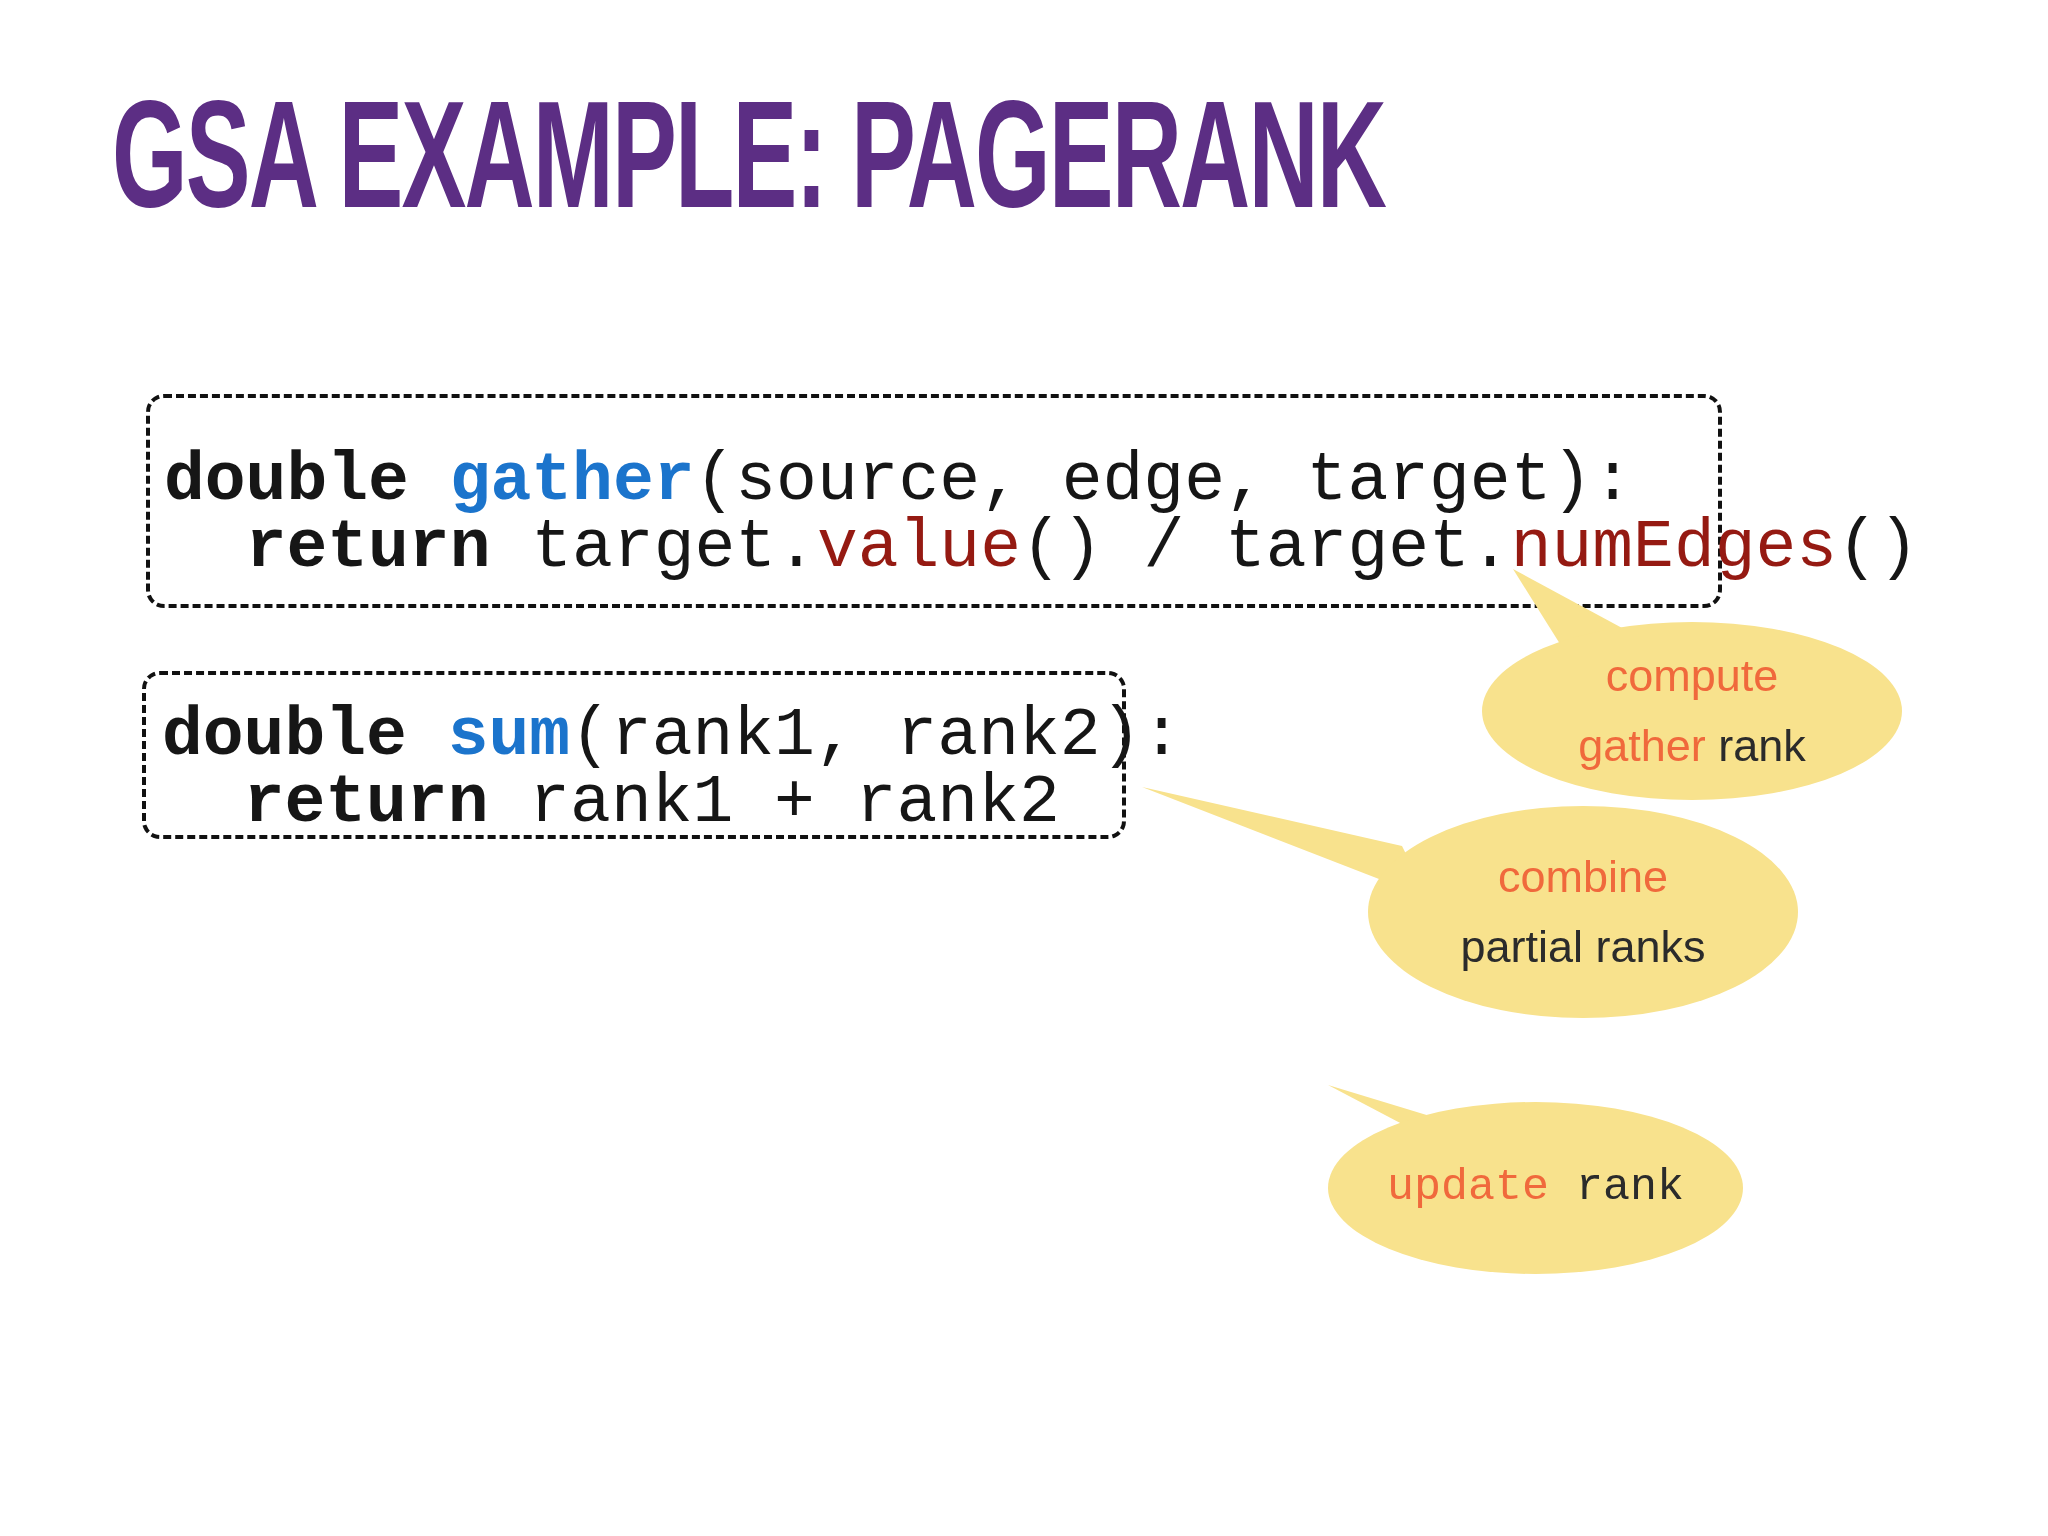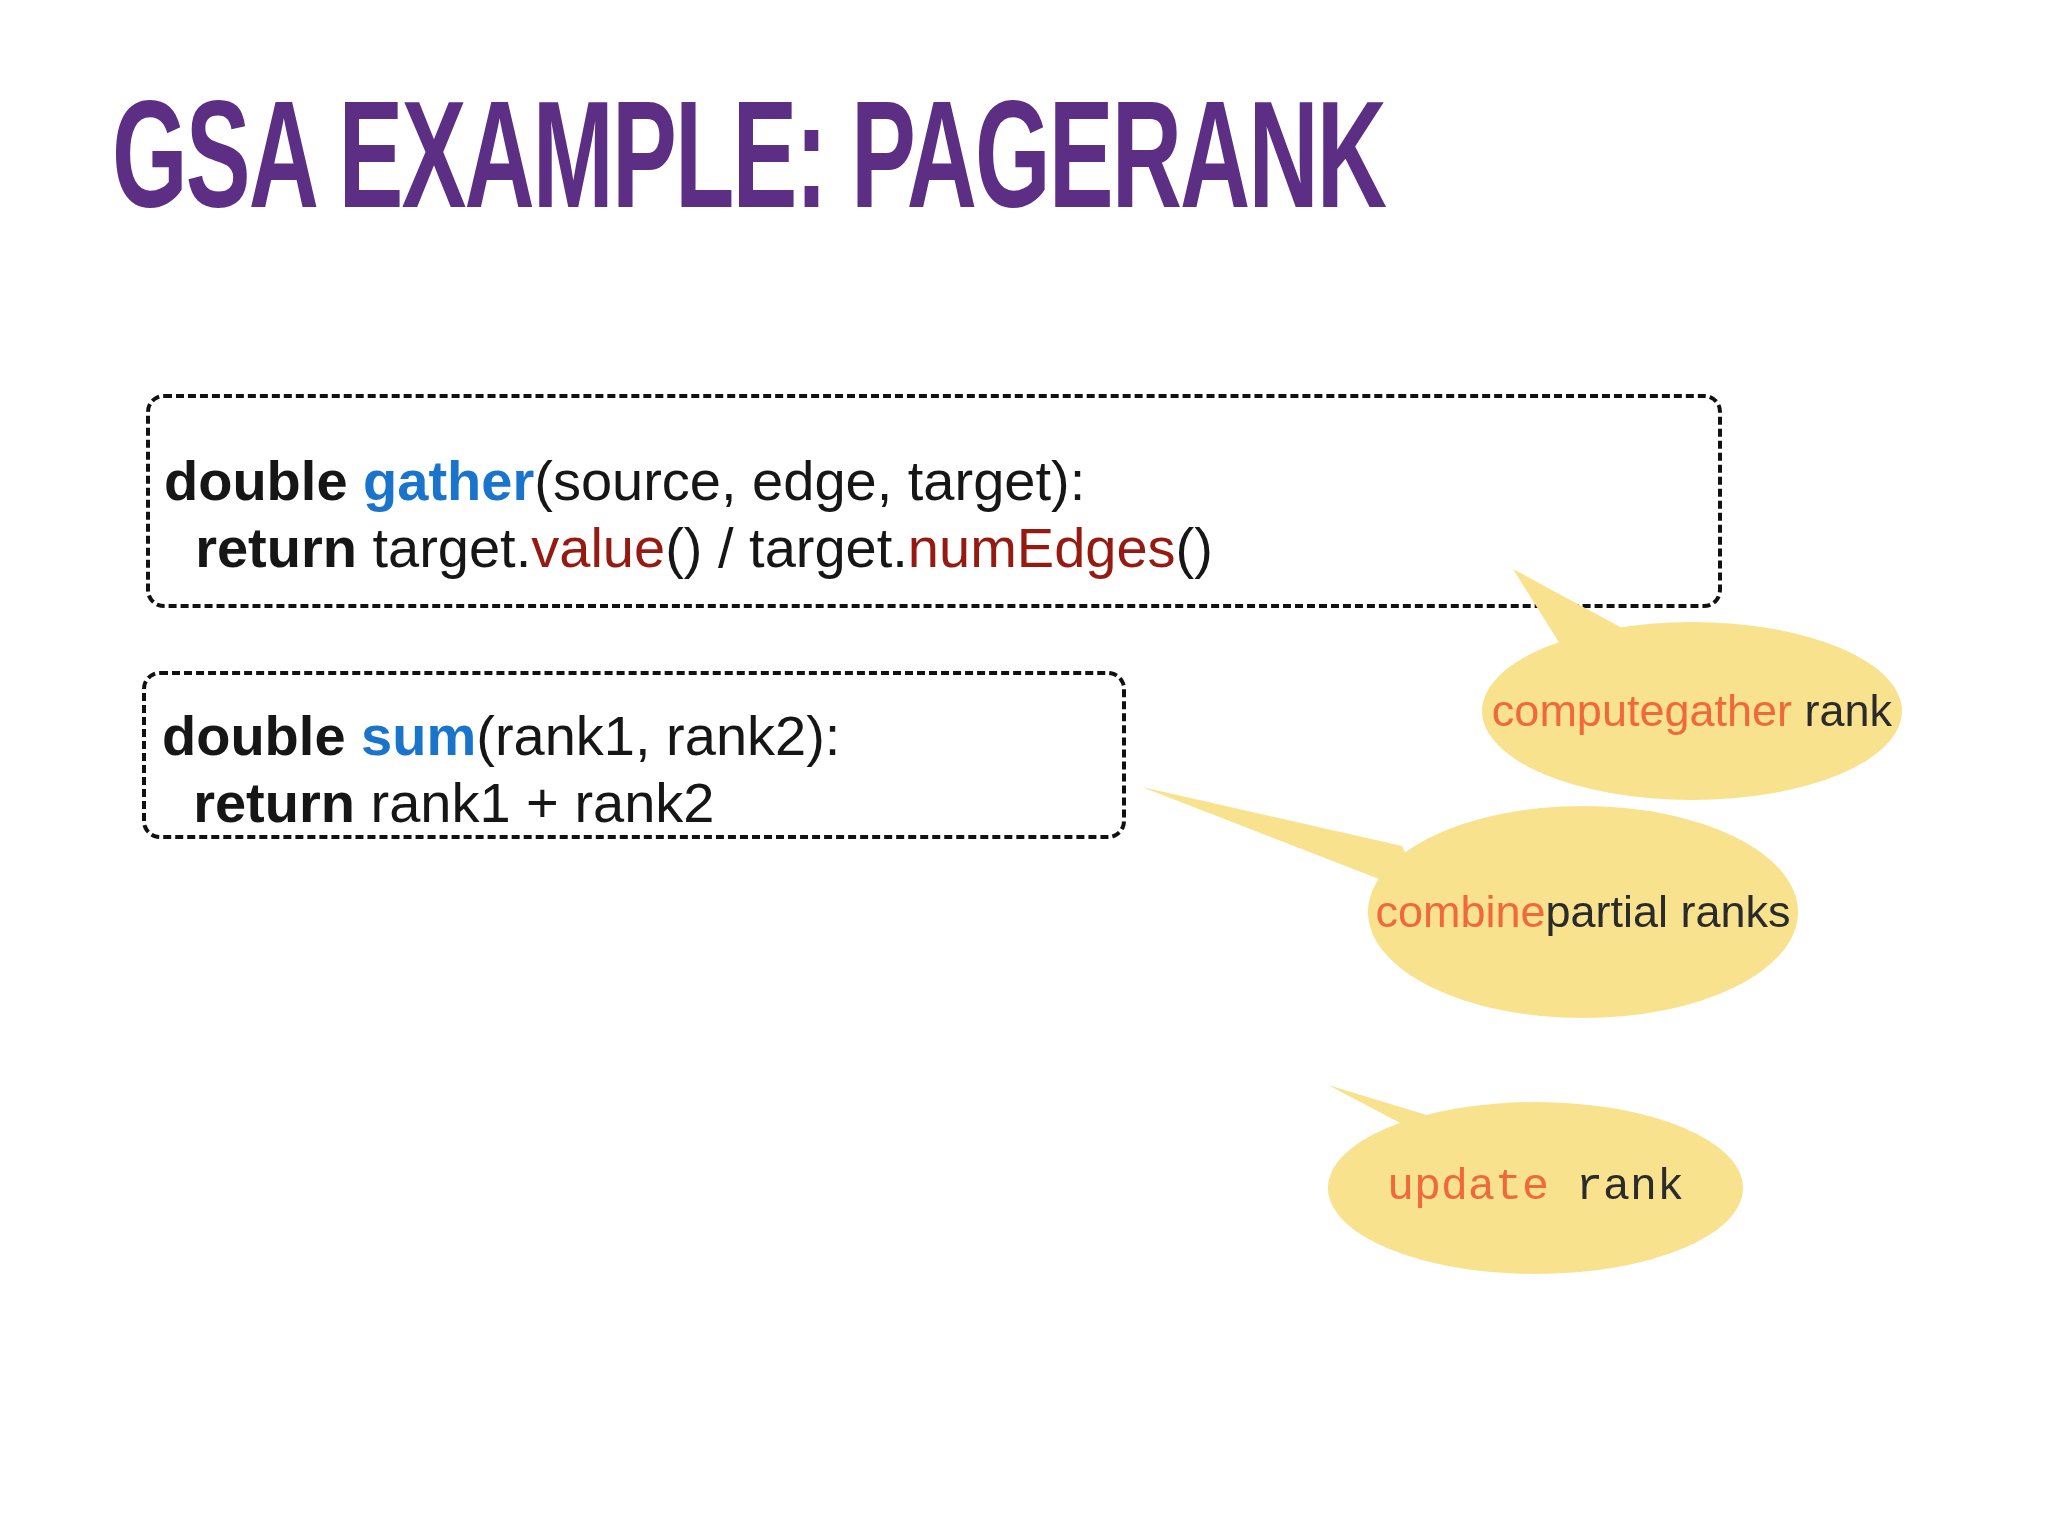--- a/index.html
+++ b/index.html
@@ -35,22 +35,22 @@
     color: var(--title-purple);
     transform: scaleX(0.64);
     transform-origin: top left;
     white-space: nowrap;
   }
   .code-box {
     position: absolute;
     border: 4px dashed #111111;
     border-radius: 18px;
     background: transparent;
-    font-family: Liberation Sans, sans-serif;
-    font-size: 56px;
+    font-family: Liberation Mono, monospace;
+    font-size: 68px;
     color: var(--code-black);
     white-space: pre;
   }
   .code-line {
     line-height: 67px;
     white-space: pre;
   }
   .tok-kw   { font-weight: 700; color: var(--code-black); }
   .tok-fn   { font-weight: 700; color: var(--code-blue); }
   .tok-mem  { color: var(--code-darkred); }
@@ -63,21 +63,21 @@
     position: absolute;
     left: 0; top: 0;
     width: 2048px; height: 1536px;
     pointer-events: none;
   }
   .callout {
     position: absolute;
     background: var(--callout-yellow);
     border-radius: 50%;
     display: flex;
-    flex-direction: row;
+    flex-direction: column;
     align-items: center;
     justify-content: center;
     text-align: center;
     font-family: "Liberation Sans", sans-serif;
     font-size: 45px;
     line-height: 70px;
     white-space: pre;
   }
   #callout-compute { left: 1482px; top: 622px;  width: 420px; height: 178px; }
   #callout-combine { left: 1368px; top: 806px;  width: 430px; height: 212px; }

